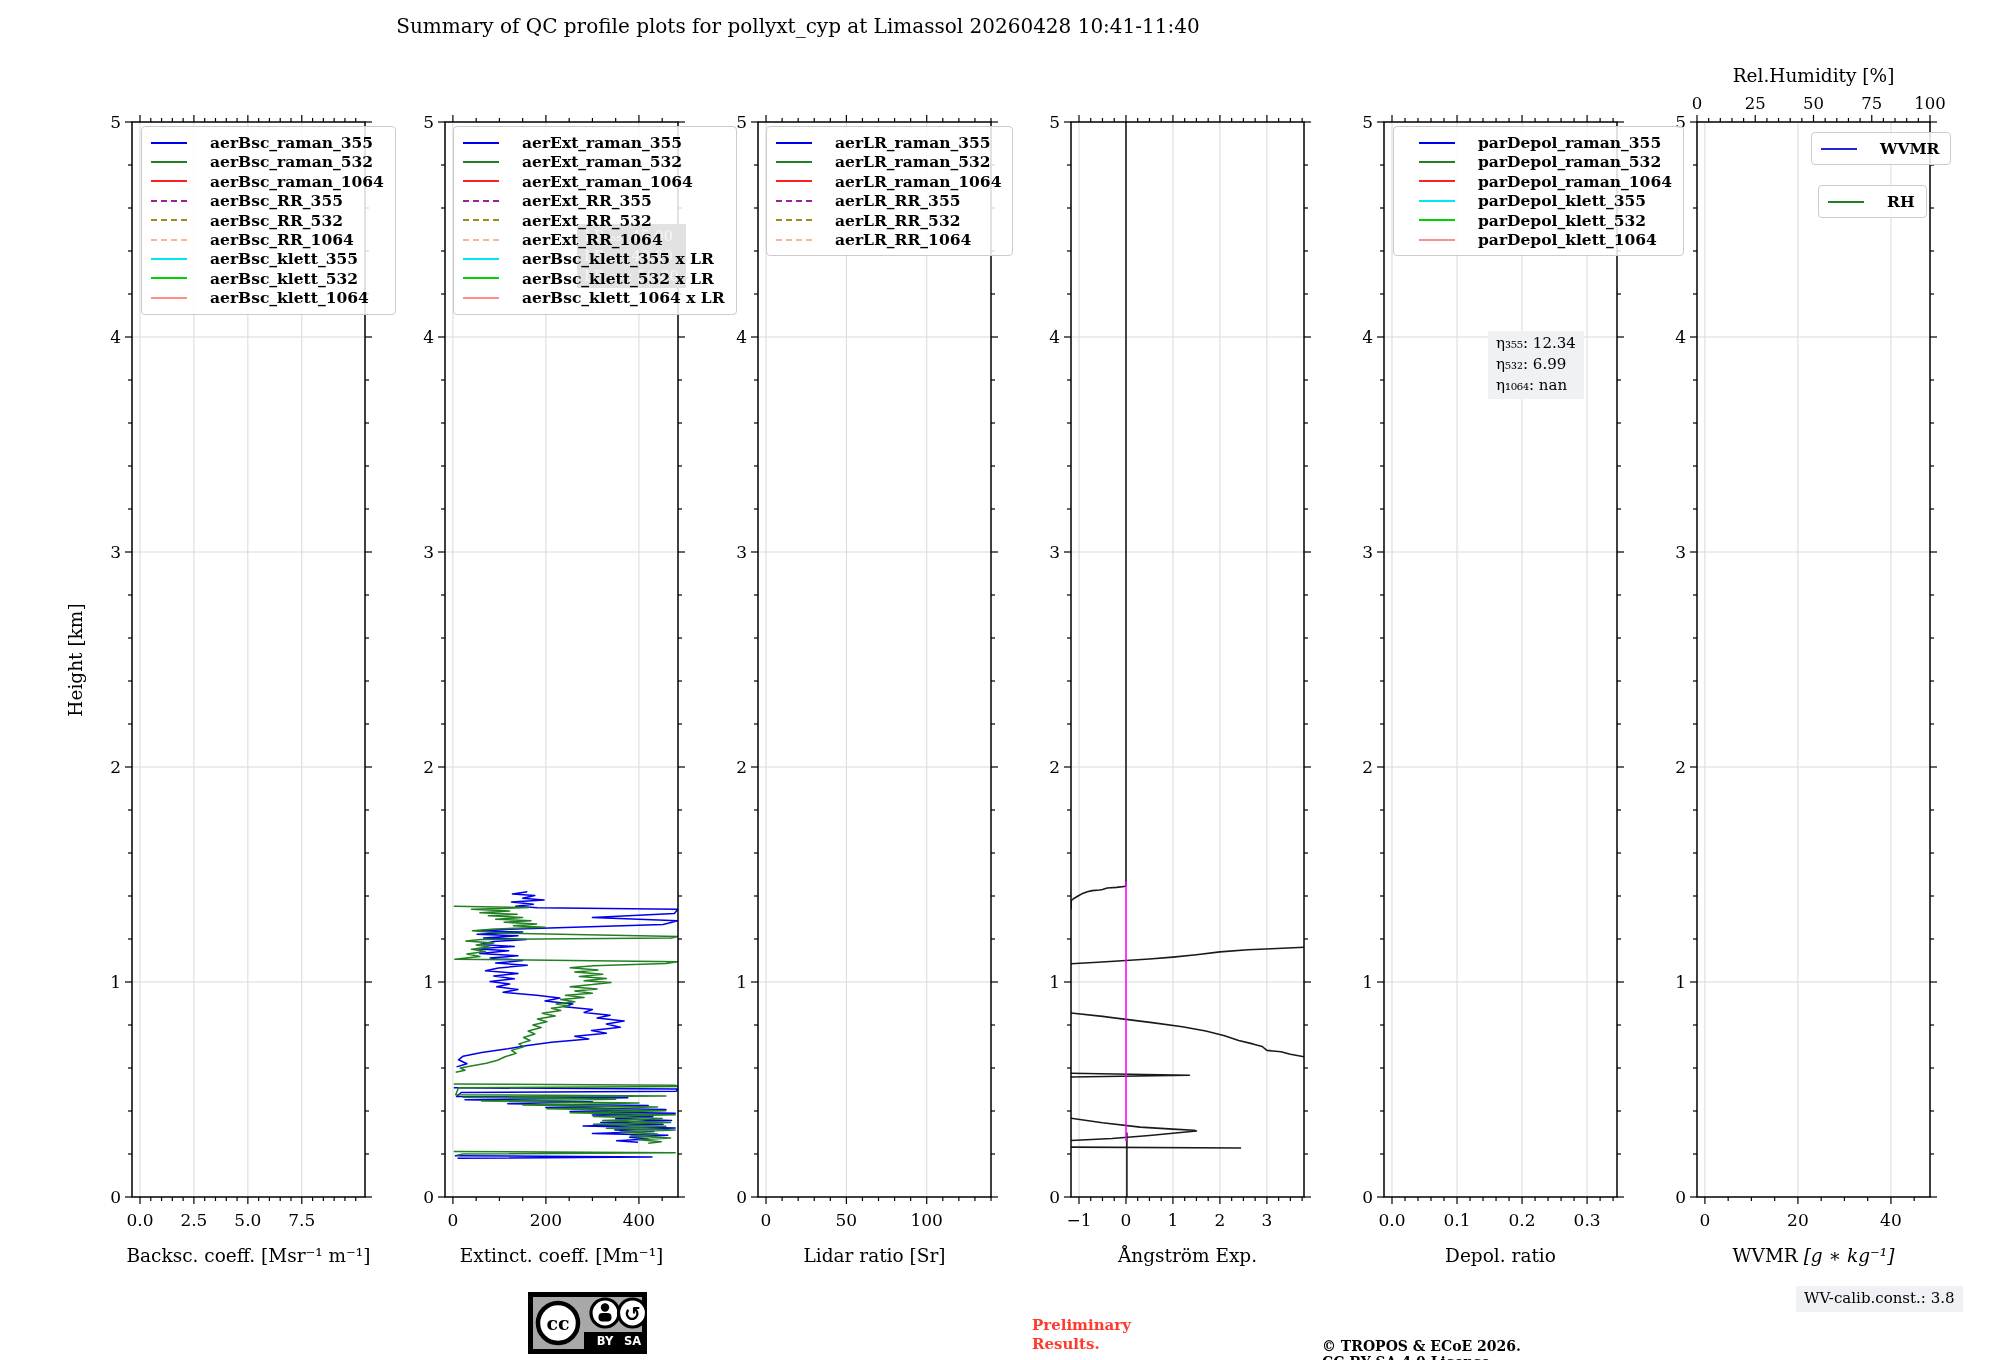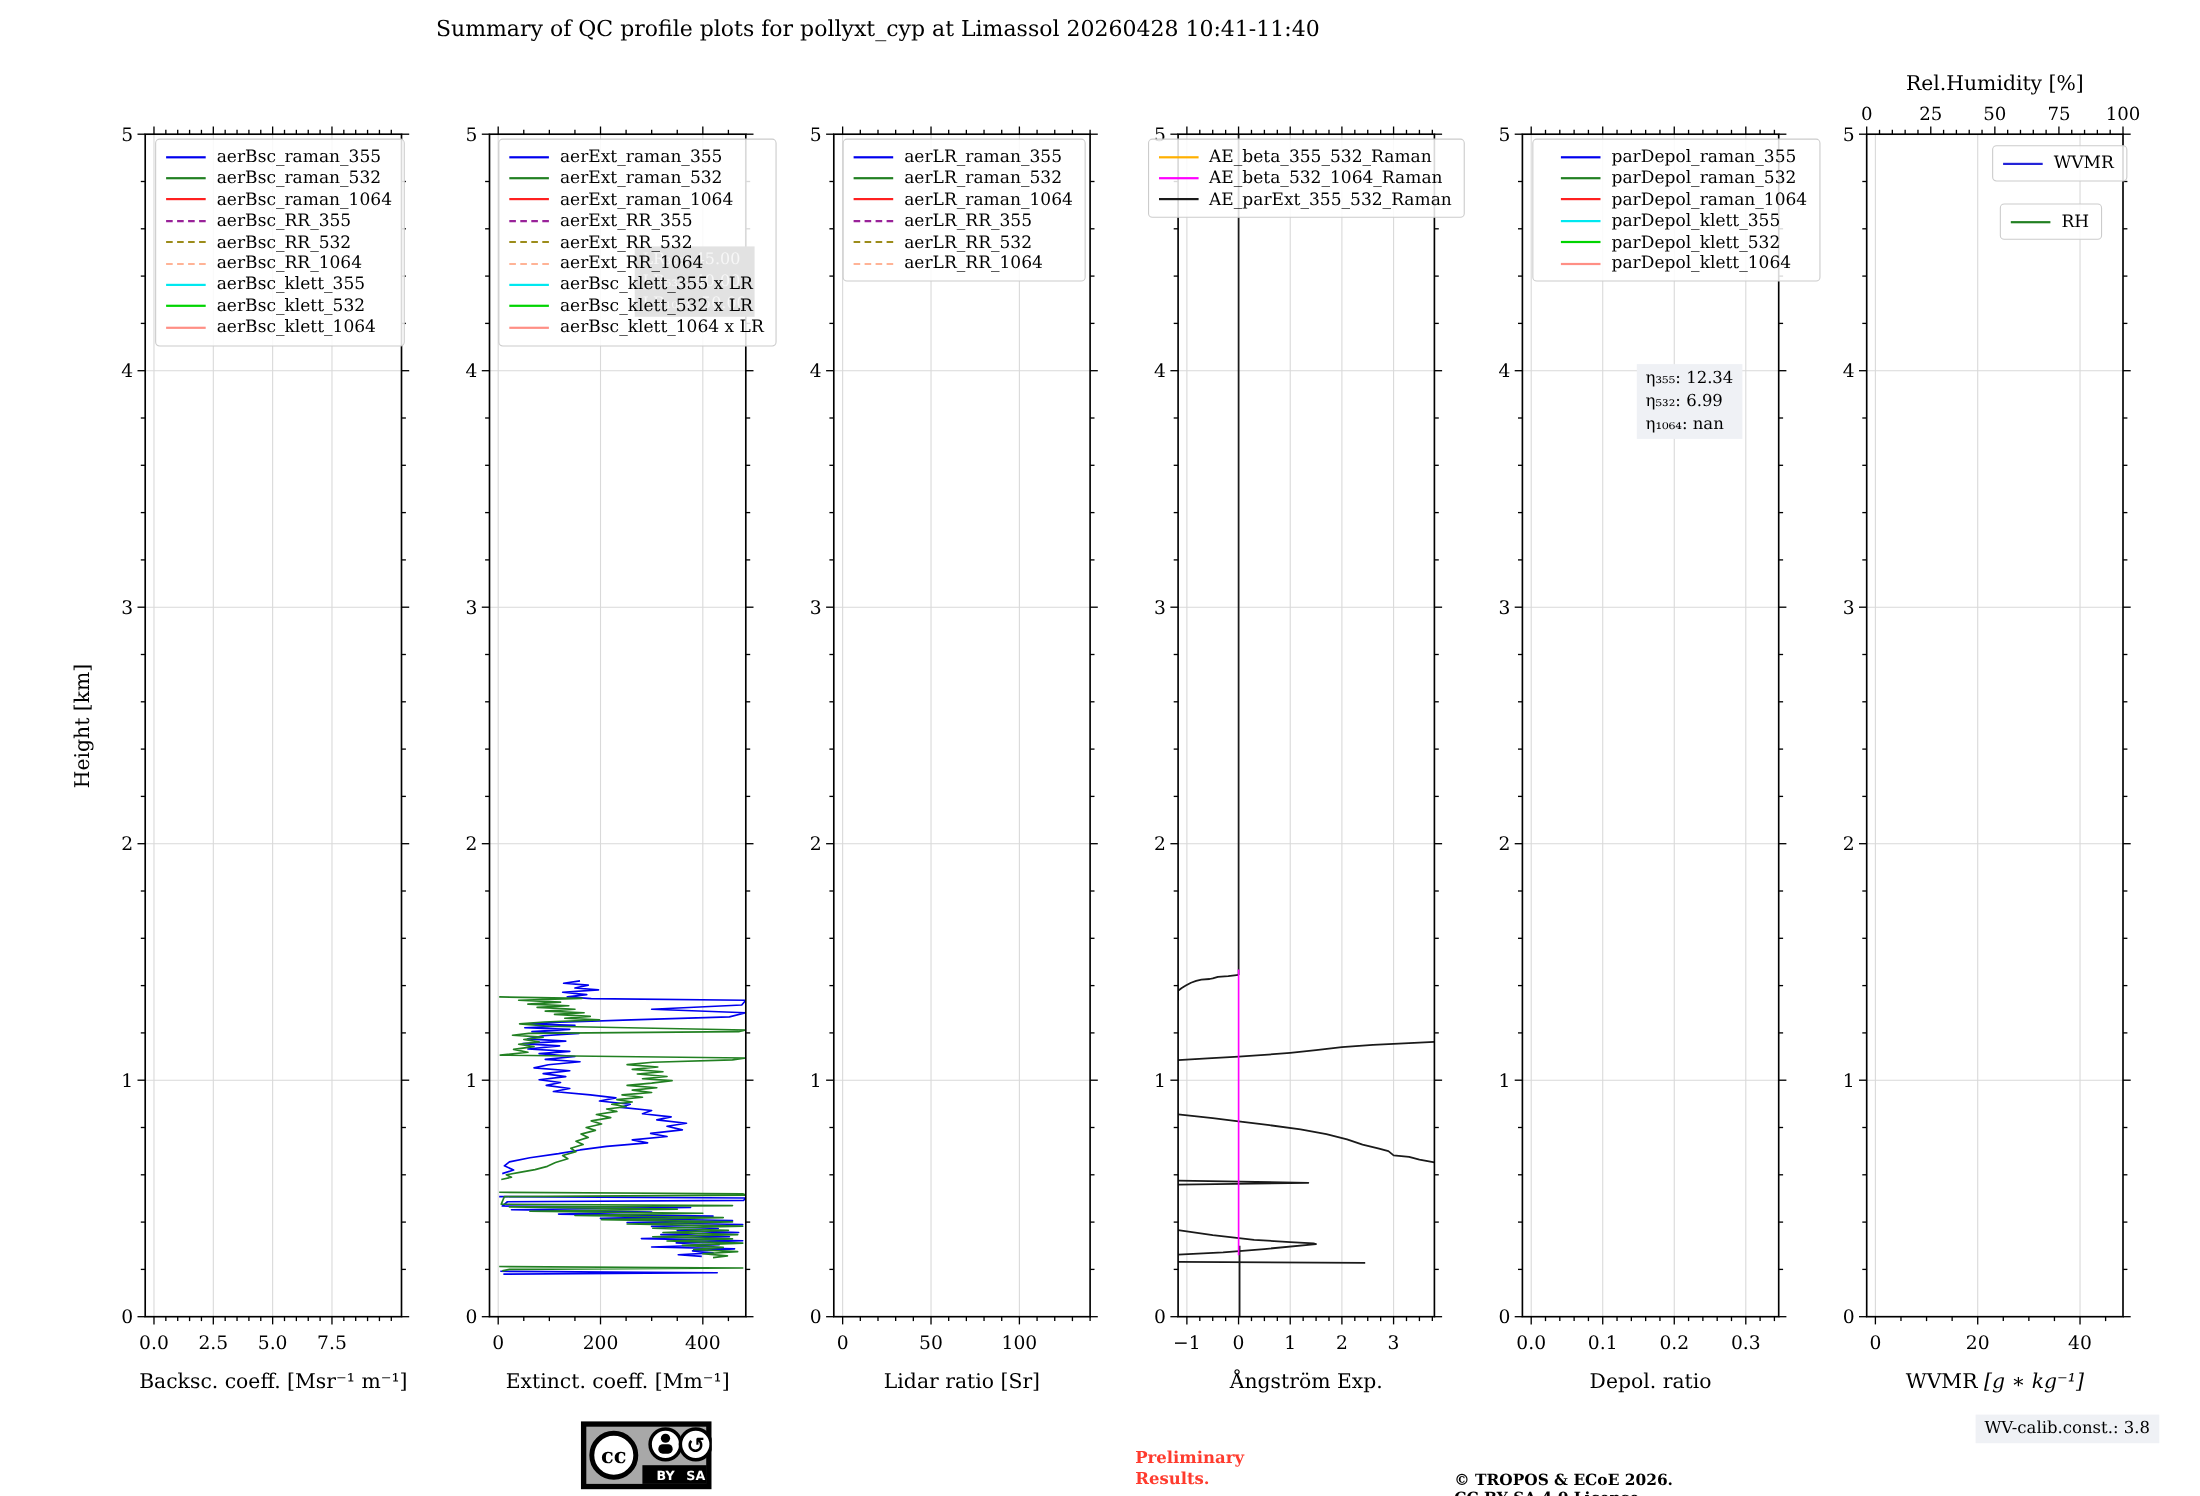--- a/index.html
+++ b/index.html
@@ -5,21 +5,21 @@
   html,body{margin:0;padding:0;background:#fff;}
   #page{position:relative;width:2000px;height:1360px;background:#ffffff;overflow:hidden;
         font-family:"DejaVu Serif","Liberation Serif",serif;color:#000;}
   #title{position:absolute;left:0;top:14px;width:1596px;text-align:center;font-size:20px;}
   #ylab{position:absolute;left:75px;top:660px;transform:translate(-50%,-50%) rotate(-90deg);
         font-size:18.5px;white-space:nowrap;}
   svg#plot{position:absolute;left:0;top:0;}
   .legend{position:absolute;background:rgba(255,255,255,0.85);border:1px solid #cccccc;
           border-radius:4px;padding:6px 11px 6px 9px;font-size:15.5px;line-height:19.4px;
           white-space:nowrap;z-index:3;}
-  .legend .row{display:flex;align-items:center;gap:10px;height:19.4px;}
+  .legend .row{display:flex;align-items:center;gap:23px;height:19.4px;font-weight:bold;}
   .legend .sw{width:36px;height:0;border-top-style:solid;border-top-width:2.2px;flex:none;}
   .legend .sw.dash{border-top-style:dashed;}
   .annot{position:absolute;background:#eff1f5;padding:2px 8px 3px 8px;font-size:15px;
          line-height:21px;z-index:2;white-space:nowrap;}
   #lr-box{position:absolute;background:#404040;color:#c6c6c6;padding:2px 7px;font-size:14.5px;
           line-height:20px;z-index:1;white-space:nowrap;}
   #refh-box{left:186px;top:1291px;}
   #eta-box{left:1488px;top:331px;}
   #wv-box{left:1796px;top:1286px;}
   #lr-box{left:577px;top:224px;}
@@ -852,34 +852,20 @@
       </div>
       <div class="row">
         <span class="sw dash" style="border-top-color: rgb(156, 140, 26);"></span>
         <span>aerLR_RR_532</span>
       </div>
       <div class="row">
         <span class="sw dash" style="border-top-color: rgb(255, 179, 150);"></span>
         <span>aerLR_RR_1064</span>
       </div>
     </div>
-    <div class="legend" style="left: 1187.5px; top: 126px; transform: translateX(-50%);">
-      <div class="row">
-        <span class="sw" style="border-top-color: rgb(255, 176, 0);"></span>
-        <span>AE_beta_355_532_Raman</span>
-      </div>
-      <div class="row">
-        <span class="sw" style="border-top-color: rgb(255, 0, 255);"></span>
-        <span>AE_beta_532_1064_Raman</span>
-      </div>
-      <div class="row">
-        <span class="sw" style="border-top-color: rgb(26, 26, 26);"></span>
-        <span>AE_parExt_355_532_Raman</span>
-      </div>
-    </div>
     <div class="legend" style="left: 1393px; top: 126px; padding-left: 25px;">
       <div class="row">
         <span class="sw" style="border-top-color: rgb(0, 0, 238);"></span>
         <span>parDepol_raman_355</span>
       </div>
       <div class="row">
         <span class="sw" style="border-top-color: rgb(34, 128, 34);"></span>
         <span>parDepol_raman_532</span>
       </div>
       <div class="row">

